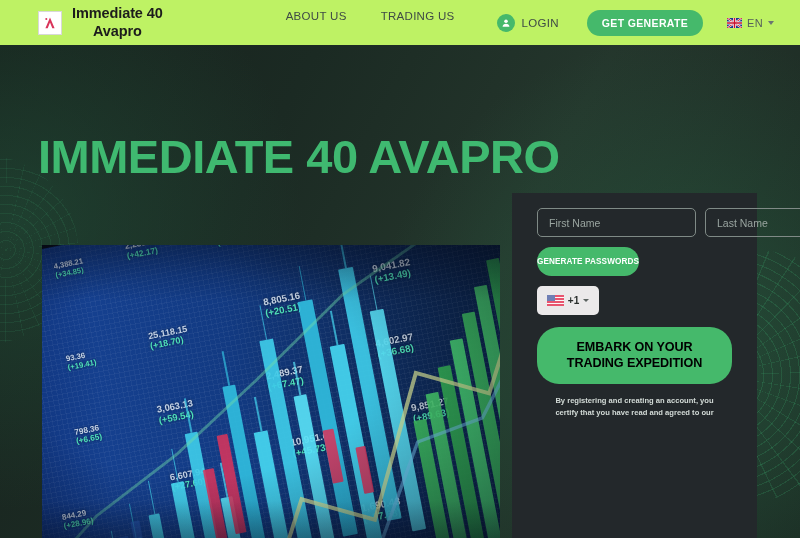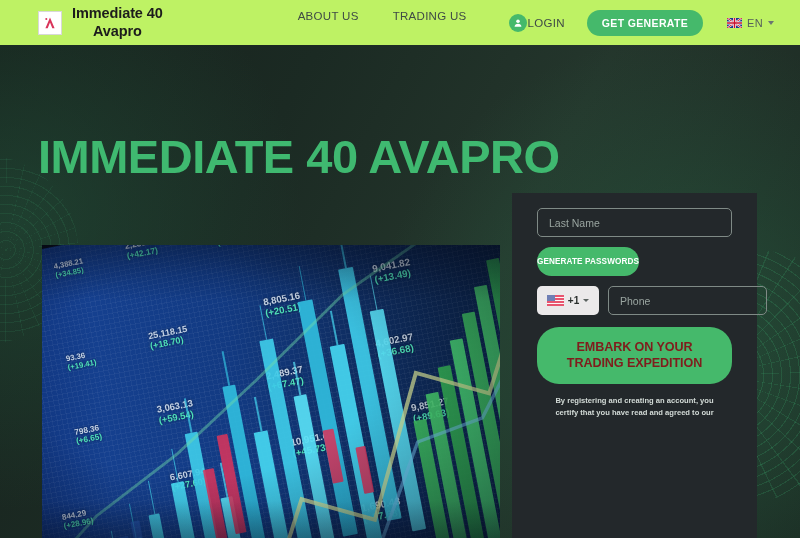--- a/index.html
+++ b/index.html
@@ -42,21 +42,21 @@
   .nav { margin-left: auto; display: flex; }
   .nav-link {
     font-size: 11.5px;
     color: #3f4a46;
     letter-spacing: 0.3px;
     text-decoration: none;
     margin-right: 34px;
     white-space: nowrap;
     cursor: pointer;
   }
-  .nav-login { display: flex; align-items: center; gap: 1px; margin-right: 22px; cursor: pointer; padding-left: 8px; }
+  .nav-login { display: flex; align-items: center; gap: 7px; margin-right: 28px; cursor: pointer; padding-left: 8px; }
   .user-badge {
     width: 18px; height: 18px; border-radius: 50%;
     background: #45b96b;
     display: flex; align-items: center; justify-content: center;
   }
   .nav-login-label { font-size: 11.5px; color: #3f4a46; letter-spacing: 0.3px; }
   .btn-get-started {
     background: #45b96b;
     color: #fff;
     border: none;
@@ -249,21 +249,21 @@
     border-top: 3.5px solid #5b6360;
   }
   .btn-embark {
     display: block;
     width: 100%;
     margin-top: 12px;
     padding: 12px 2px;
     border: none;
     border-radius: 22px;
     background: #45b96b;
-    color: #7f1d1d;
+    color: #000000;
     font-size: 12.6px;
     font-weight: bold;
     line-height: 1.3;
     letter-spacing: -0.1px;
     cursor: pointer;
     font-family: "Liberation Sans", sans-serif;
     white-space: pre-line;
   }
   .disclaimer {
     margin: 11px 8px 0;
@@ -406,36 +406,36 @@
         </svg>
       </div>
       <div class="photo-vig"></div>
     </div>
 
     <div class="form-panel">
 
       <div class="form-body">
 
         <div class="row">
+          <input class="fld" type="text" placeholder="First Name" style="">
           <input class="fld" type="text" placeholder="Last Name" style="">
         </div>
 
 
         <div class="row">
           <button class="btn-genpass">GENERATE PASSWORDS</button>
         </div>
 
 
         <div class="row">
           <div class="phone-prefix">
             <span class="flag-us"></span>
             <span class="prefix-text">+1</span>
             <span class="mini-caret"></span>
           </div>
-          <input class="fld" type="text" placeholder="Phone" style="">
         </div>
 
         <button class="btn-embark">EMBARK ON YOUR
 TRADING EXPEDITION</button>
 
         <div class="disclaimer">
           <span>By registering and creating an account, you certify that you have read and agreed to our </span>
         </div>
       </div>
     </div>

